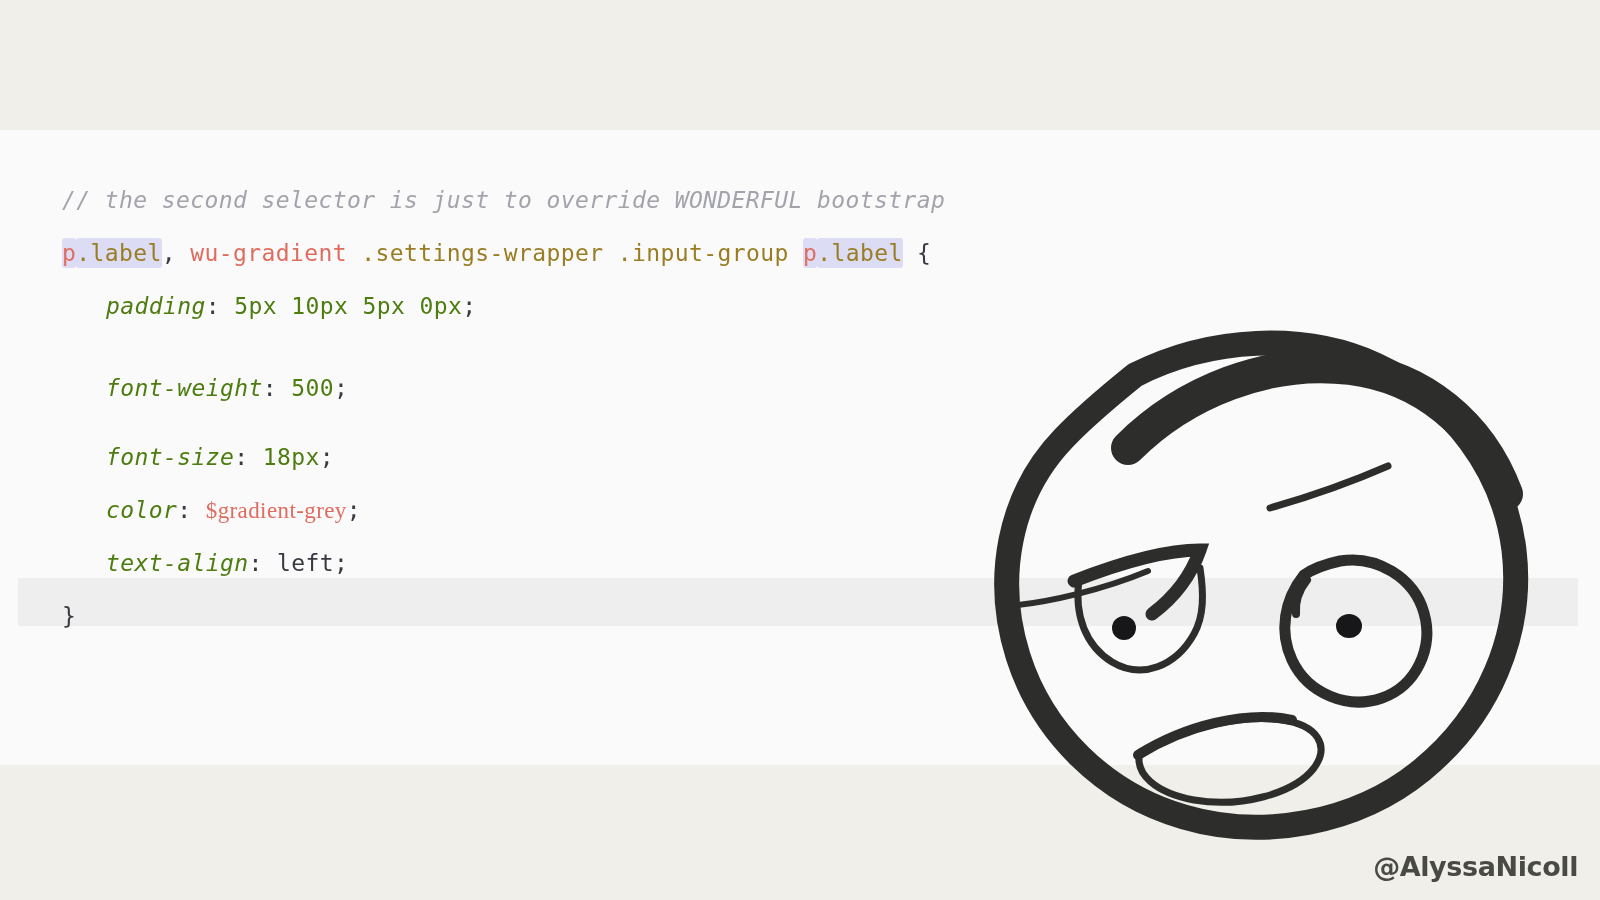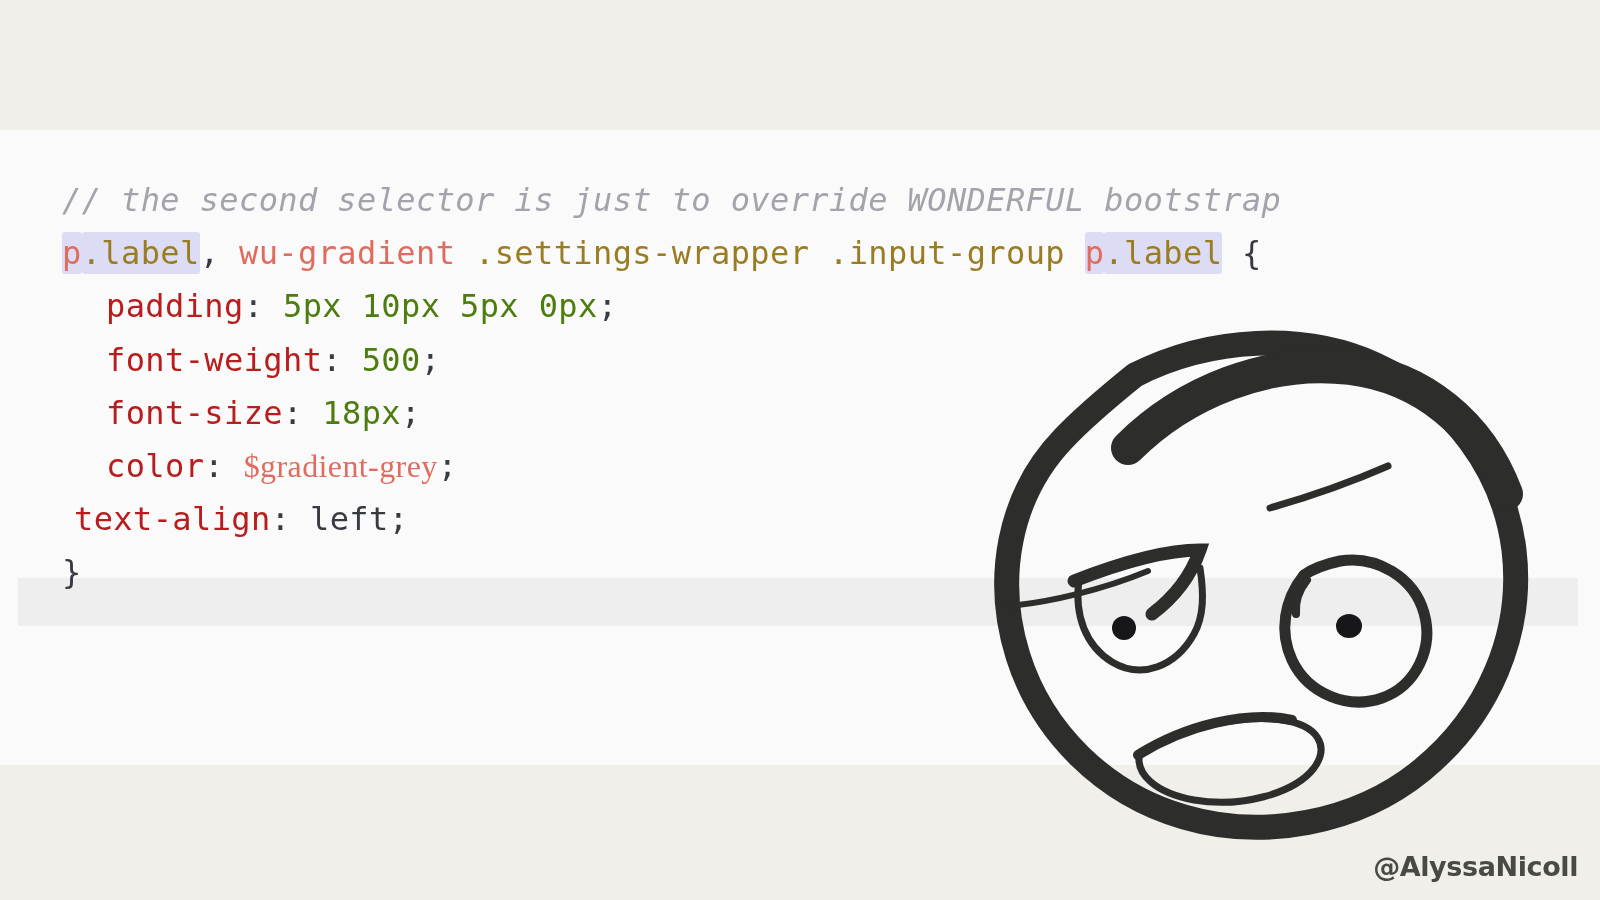--- a/index.html
+++ b/index.html
@@ -50,33 +50,33 @@
     width: 1600px;
     padding: 44px 0 0 0;
     box-sizing: border-box;
   }
 
   .code-line {
     position: relative;
     height: 53.2px;
     line-height: 53.2px;
     padding-left: 62px;
-    font-size: 32px;
+    font-size: 23px;
     letter-spacing: 0.4px;
     white-space: pre;
     color: #383a42;
   }
 
   .tok { white-space: pre; }
 
   
   .tok-comment  { color: #a3a4ab; font-style: italic; }
   .tok-element  { color: #e06c5f; }
   .tok-class    { color: #9a7d22; }
-  .tok-prop     { color: #b91c1c; }
+  .tok-prop     { color: #4d7c0f; font-style: italic; }
   .tok-value    { color: #4d7c0f; }
   .tok-keyword  { color: #383a42; }
   .tok-variable { color: #e06c5f; font-family: Liberation Serif, serif; }
   .tok-punct    { color: #383a42; }
   .tok-brace    { color: #383a42; }
 
   
   .tok-match {
     background: #dcdcf5;
     border-radius: 3px;
@@ -121,24 +121,24 @@
 <div id="stage">
 
   <div id="code-panel">
 
     <div id="active-line-band"></div>
 
     <div id="code-lines">
         <div class="code-line"><span class="tok tok-comment">// the second selector is just to override WONDERFUL bootstrap</span></div>
         <div class="code-line"><span class="tok tok-element tok-match">p</span><span class="tok tok-class tok-match">.label</span><span class="tok tok-punct">, </span><span class="tok tok-element">wu-gradient</span><span class="tok tok-punct"> </span><span class="tok tok-class">.settings-wrapper</span><span class="tok tok-punct"> </span><span class="tok tok-class">.input-group</span><span class="tok tok-punct"> </span><span class="tok tok-element tok-match">p</span><span class="tok tok-class tok-match">.label</span><span class="tok tok-punct"> </span><span class="tok tok-brace">{</span></div>
         <div class="code-line" style="padding-left: 106px;"><span class="tok tok-prop">padding</span><span class="tok tok-punct">: </span><span class="tok tok-value">5px 10px 5px 0px</span><span class="tok tok-punct">;</span></div>
-        <div class="code-line" style="padding-left: 106px;"><span class="tok tok-prop">font-weight</span><span class="tok tok-punct">: </span><span class="tok tok-value">500</span><span class="tok tok-punct">;</span></div>
-        <div class="code-line" style="padding-left: 106px;"><span class="tok tok-prop">font-size</span><span class="tok tok-punct">: </span><span class="tok tok-value">18px</span><span class="tok tok-punct">;</span></div>
+        <div class="code-line" style="padding-left: 106px; margin-top: 28px;"><span class="tok tok-prop">font-weight</span><span class="tok tok-punct">: </span><span class="tok tok-value">500</span><span class="tok tok-punct">;</span></div>
+        <div class="code-line" style="padding-left: 106px; margin-top: 16px;"><span class="tok tok-prop">font-size</span><span class="tok tok-punct">: </span><span class="tok tok-value">18px</span><span class="tok tok-punct">;</span></div>
         <div class="code-line" style="padding-left: 106px;"><span class="tok tok-prop">color</span><span class="tok tok-punct">: </span><span class="tok tok-variable">$gradient-grey</span><span class="tok tok-punct">;</span></div>
-        <div class="code-line" style="padding-left: 74px;"><span class="tok tok-prop">text-align</span><span class="tok tok-punct">: </span><span class="tok tok-keyword">left</span><span class="tok tok-punct">;</span></div>
+        <div class="code-line" style="padding-left: 74px; margin-left: 32px;"><span class="tok tok-prop">text-align</span><span class="tok tok-punct">: </span><span class="tok tok-keyword">left</span><span class="tok tok-punct">;</span></div>
         <div class="code-line"><span class="tok tok-brace">}</span></div>
       </div>
 
   </div>
 
   <svg id="doodle-face" viewBox="0 0 600 520" xmlns="http://www.w3.org/2000/svg" fill="none">
 
     <path d="M183 47
              C 258 9, 352 4, 424 37
              C 500 72, 552 142, 562 222

